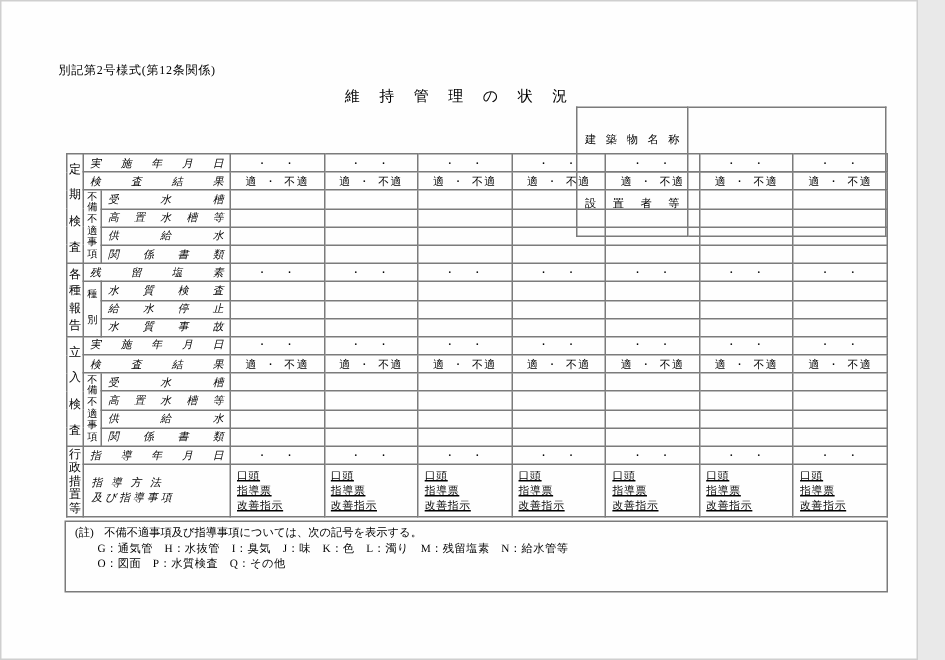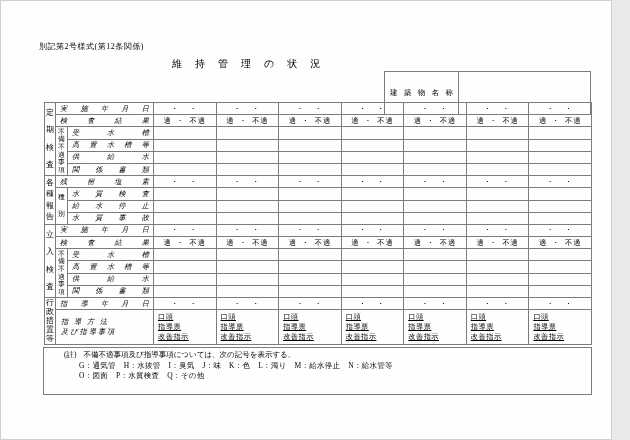--- a/index.html
+++ b/index.html
@@ -12,21 +12,21 @@
     font-family:"Liberation Serif","DejaVu Serif",serif;
     color:#000000;
     overflow:hidden;
   }
   .form-label{
     position:absolute;left:38px;top:40px;
     font-size:8px;letter-spacing:0.5px;white-space:nowrap;
   }
   .page-title{
     position:absolute;left:158px;top:56px;width:290px;
-    font-size:10px;letter-spacing:13px;text-indent:13px;
+    text-align:center;font-size:10px;letter-spacing:13px;text-indent:13px;
     white-space:nowrap;
   }
   table{border-collapse:collapse;table-layout:fixed;}
   th,td{
     border:1px solid #7b7b7b;
     padding:0;margin:0;
     font-weight:normal;
     overflow:hidden;
     box-sizing:border-box;
   }
@@ -58,21 +58,21 @@
   .lab-cell{vertical-align:middle;font-style:italic;}
   .lab-line{text-align:left;padding-left:5px;letter-spacing:2px;line-height:10px;}
   .c-date{text-align:center;word-spacing:14px;letter-spacing:2px;}
   .c-result{text-align:center;word-spacing:2px;letter-spacing:1px;}
   .c-guidance{text-align:left;vertical-align:middle;text-decoration:underline;}
   .c-guidance div{padding-left:4px;line-height:10px;letter-spacing:0.5px;}
   
   .note-box{
     position:absolute;left:42px;top:346px;width:549px;height:48px;
     border:1px solid #7b7b7b;box-sizing:border-box;
-    padding:2px 20px;font-size:7.5px;line-height:10.5px;
+    padding:2px 6px;font-size:7.5px;line-height:10.5px;
     white-space:nowrap;
   }
   .note-marker{margin-right:7px;}
   .note-symbol-line{margin-left:15px;letter-spacing:0.3px;}
 </style>
 </head>
 <body>
 
 <div class="page">
 
@@ -82,20 +82,26 @@
 
   <table class="info-table">
     <colgroup>
         <col style="width:74px">
         <col>
       </colgroup>
     <tbody id="info-body">
         <tr>
           <td class="info-label">
             <div class="jl">建築物名称</div>
+          </td>
+          <td></td>
+        </tr>
+        <tr>
+          <td class="info-label">
+            <div class="jl">設置者等</div>
           </td>
           <td></td>
         </tr>
       </tbody>
   </table>
 
   <table class="main-table">
     <colgroup>
       <col style="width:11px">
         <col style="width:12px">
@@ -414,18 +420,18 @@
           </td>
         </tr>
       </tbody>
   </table>
 
   <div class="note-box">
     <div class="note-line">
       <span class="note-marker">(註)</span><span class="note-intro">不備不適事項及び指導事項については、次の記号を表示する。</span>
     </div>
     <div id="note-lines">
-        <div class="note-symbol-line">G：通気管　H：水抜管　I：臭気　J：味　K：色　L：濁り　M：給水停止　N：給水管等</div>
+        <div class="note-symbol-line">G：通気管　H：水抜管　I：臭気　J：味　K：色　L：濁り　M：残留塩素　N：給水管等</div>
         <div class="note-symbol-line">O：図面　P：水質検査　Q：その他</div>
       </div>
   </div>
 
 </div>
 
 </body></html>

